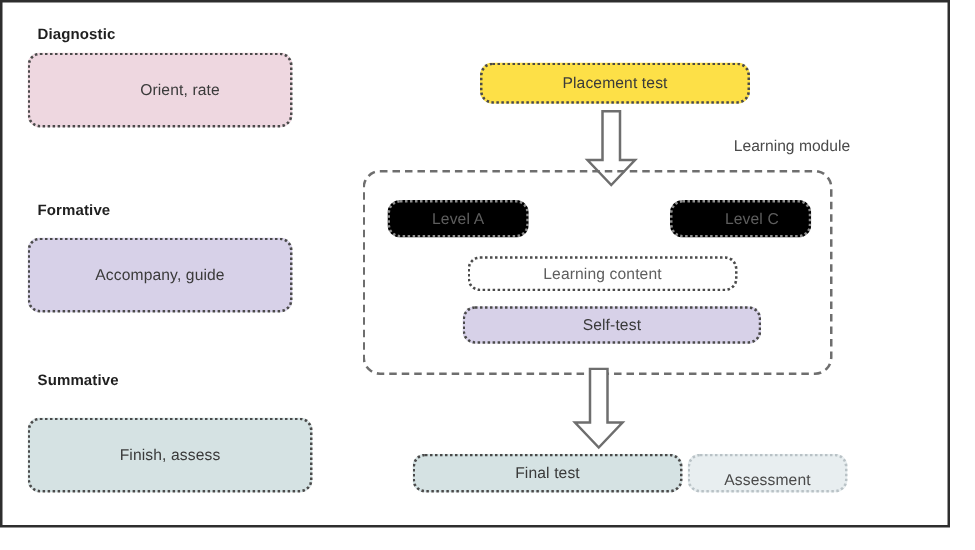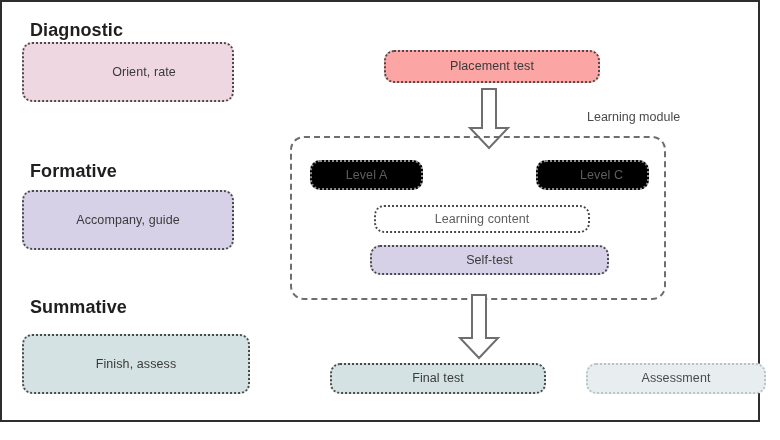--- a/index.html
+++ b/index.html
@@ -47,21 +47,21 @@
   .dotted-light {
     border: 2px dotted #8f8f8f;
   }
   .dotted-vlight {
     border: 2px dotted #b9c2c6;
   }
 
   
   .section-title {
     position: absolute;
-    font-size: 18px;
+    font-size: 12px;
     font-weight: bold;
     color: #1f1f1f;
     letter-spacing: 0.1px;
     white-space: nowrap;
   }
 
   
   #box-diagnostic {
     left: 20px;  top: 40px;  width: 212px; height: 60px;
     background: #eed7e0;
@@ -76,21 +76,21 @@
     background: #d5e2e3;
   }
 
   #title-diagnostic { left: 28px; top: 18px; }
   #title-formative  { left: 28px; top: 159px; }
   #title-summative  { left: 28px; top: 295px; }
 
   
   #box-placement {
     left: 382px; top: 48px; width: 216px; height: 33px;
-    background: #fca5a5;
+    background: #fde047;
   }
 
   #module-frame {
     position: absolute;
     left: 288px; top: 134px;
     width: 376px; height: 164px;
     box-sizing: border-box;
     border: 2px dashed #6e6e6e;
     border-radius: 14px;
     background: transparent;
@@ -125,23 +125,24 @@
     left: 368px; top: 243px; width: 239px; height: 30px;
     background: #d7d1e8;
   }
 
   #box-final-test {
     left: 328px; top: 361px; width: 216px; height: 31px;
     background: #d5e2e3;
   }
 
   #box-assessment {
-    left: 584px; top: 361px; width: 180px; height: 31px;
+    left: 548px; top: 361px; width: 128px; height: 31px;
     background: #e8eef0;
     color: #4a4a4a;
+    align-items: flex-end;
   }
 
   
   .block-arrow {
     position: absolute;
   }
   #arrow-top    { left: 465px; top: 86px;  width: 44px; height: 62px; }
   #arrow-bottom { left: 455px; top: 292px; width: 44px; height: 66px; }
 </style>
 </head>

